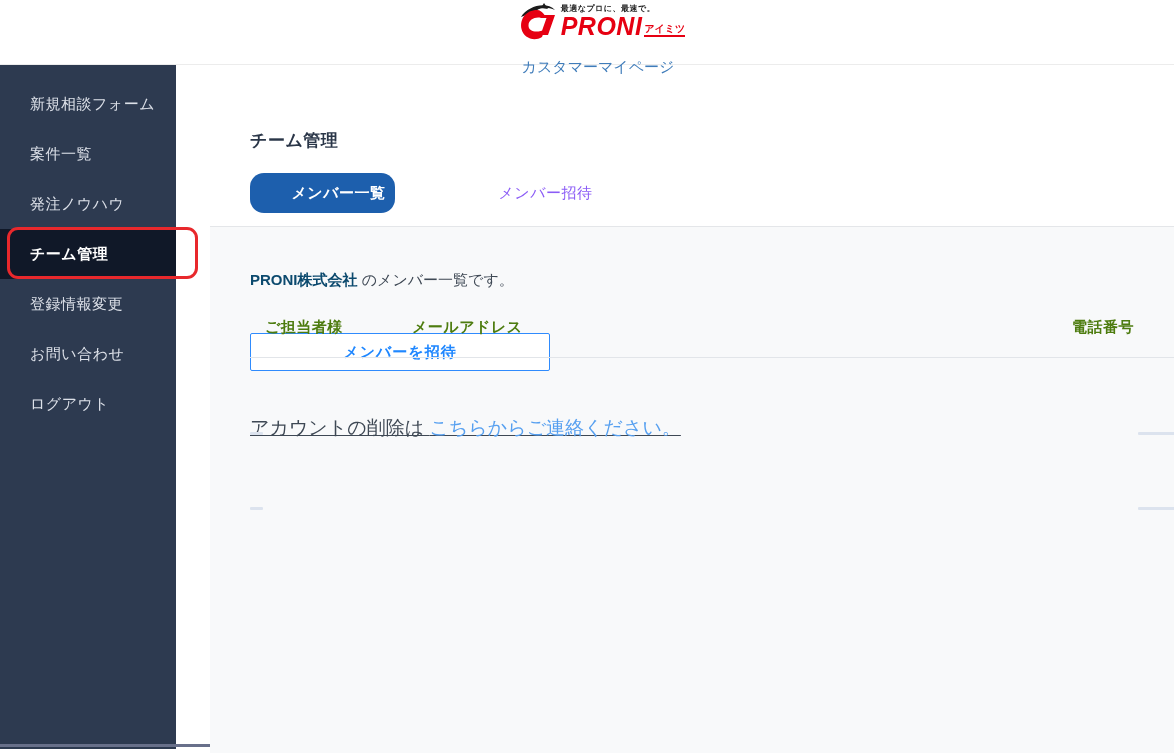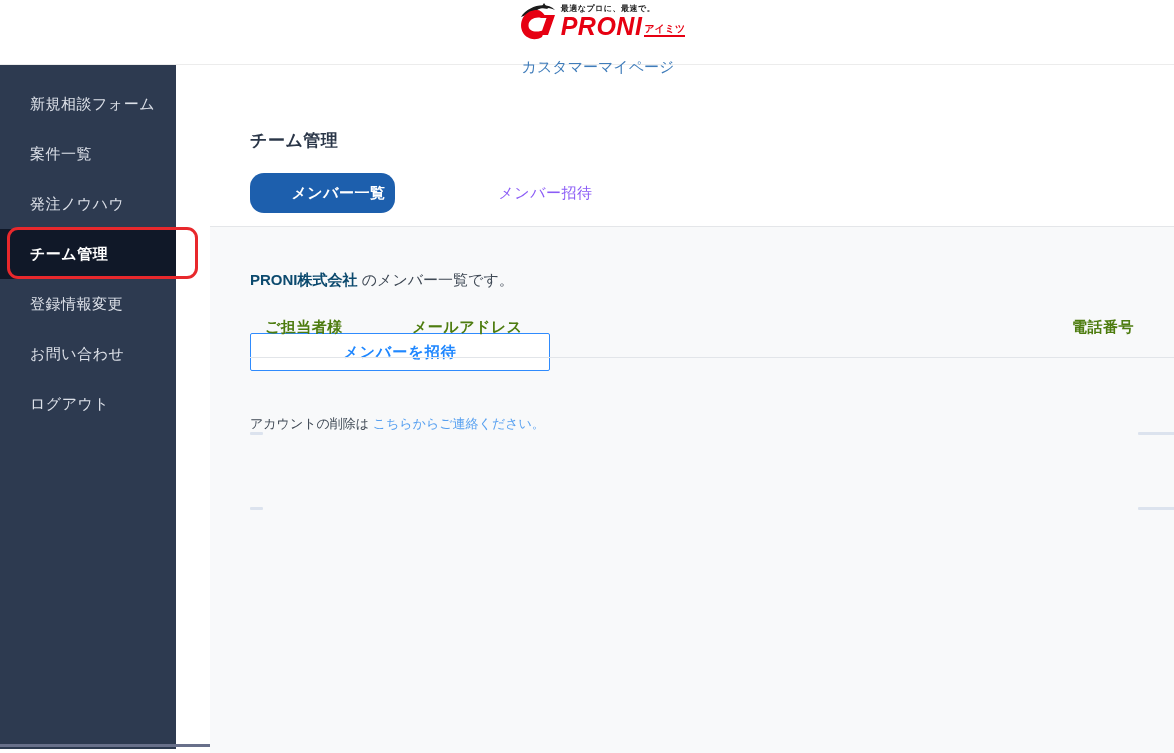--- a/index.html
+++ b/index.html
@@ -89,21 +89,21 @@
 
   .invite-button {
     position: absolute; left: 40px; top: 268px; width: 300px; height: 38px;
     background: #ffffff; border: 1.5px solid #2f8bfd; border-radius: 2px;
     color: #1f87ff; font-size: 15px; font-weight: bold;
     display: flex; align-items: center; justify-content: center;
     cursor: pointer; letter-spacing: 1px;
   }
 
   .delete-line {
-    position: absolute; left: 40px; top: 350px; font-size: 13px; color: #3e4854;
+    position: absolute; left: 40px; top: 350px; font-size: 19px; color: #3e4854; text-decoration: underline;
   }
   .delete-link { color: #57a0f0; cursor: pointer; text-decoration: none; }
   .th { position: absolute; font-size: 15px; font-weight: bold; color: #4d7c0f; letter-spacing: 0.5px; }
   .th-name  { left: 55px; }
   .th-email { left: 202px; }
   .th-phone { left: 862px; }
   .table-header-divider {
     position: absolute; left: 40px; top: 292px; width: 924px; height: 1px;
     background: #e2e5e9;
   }

